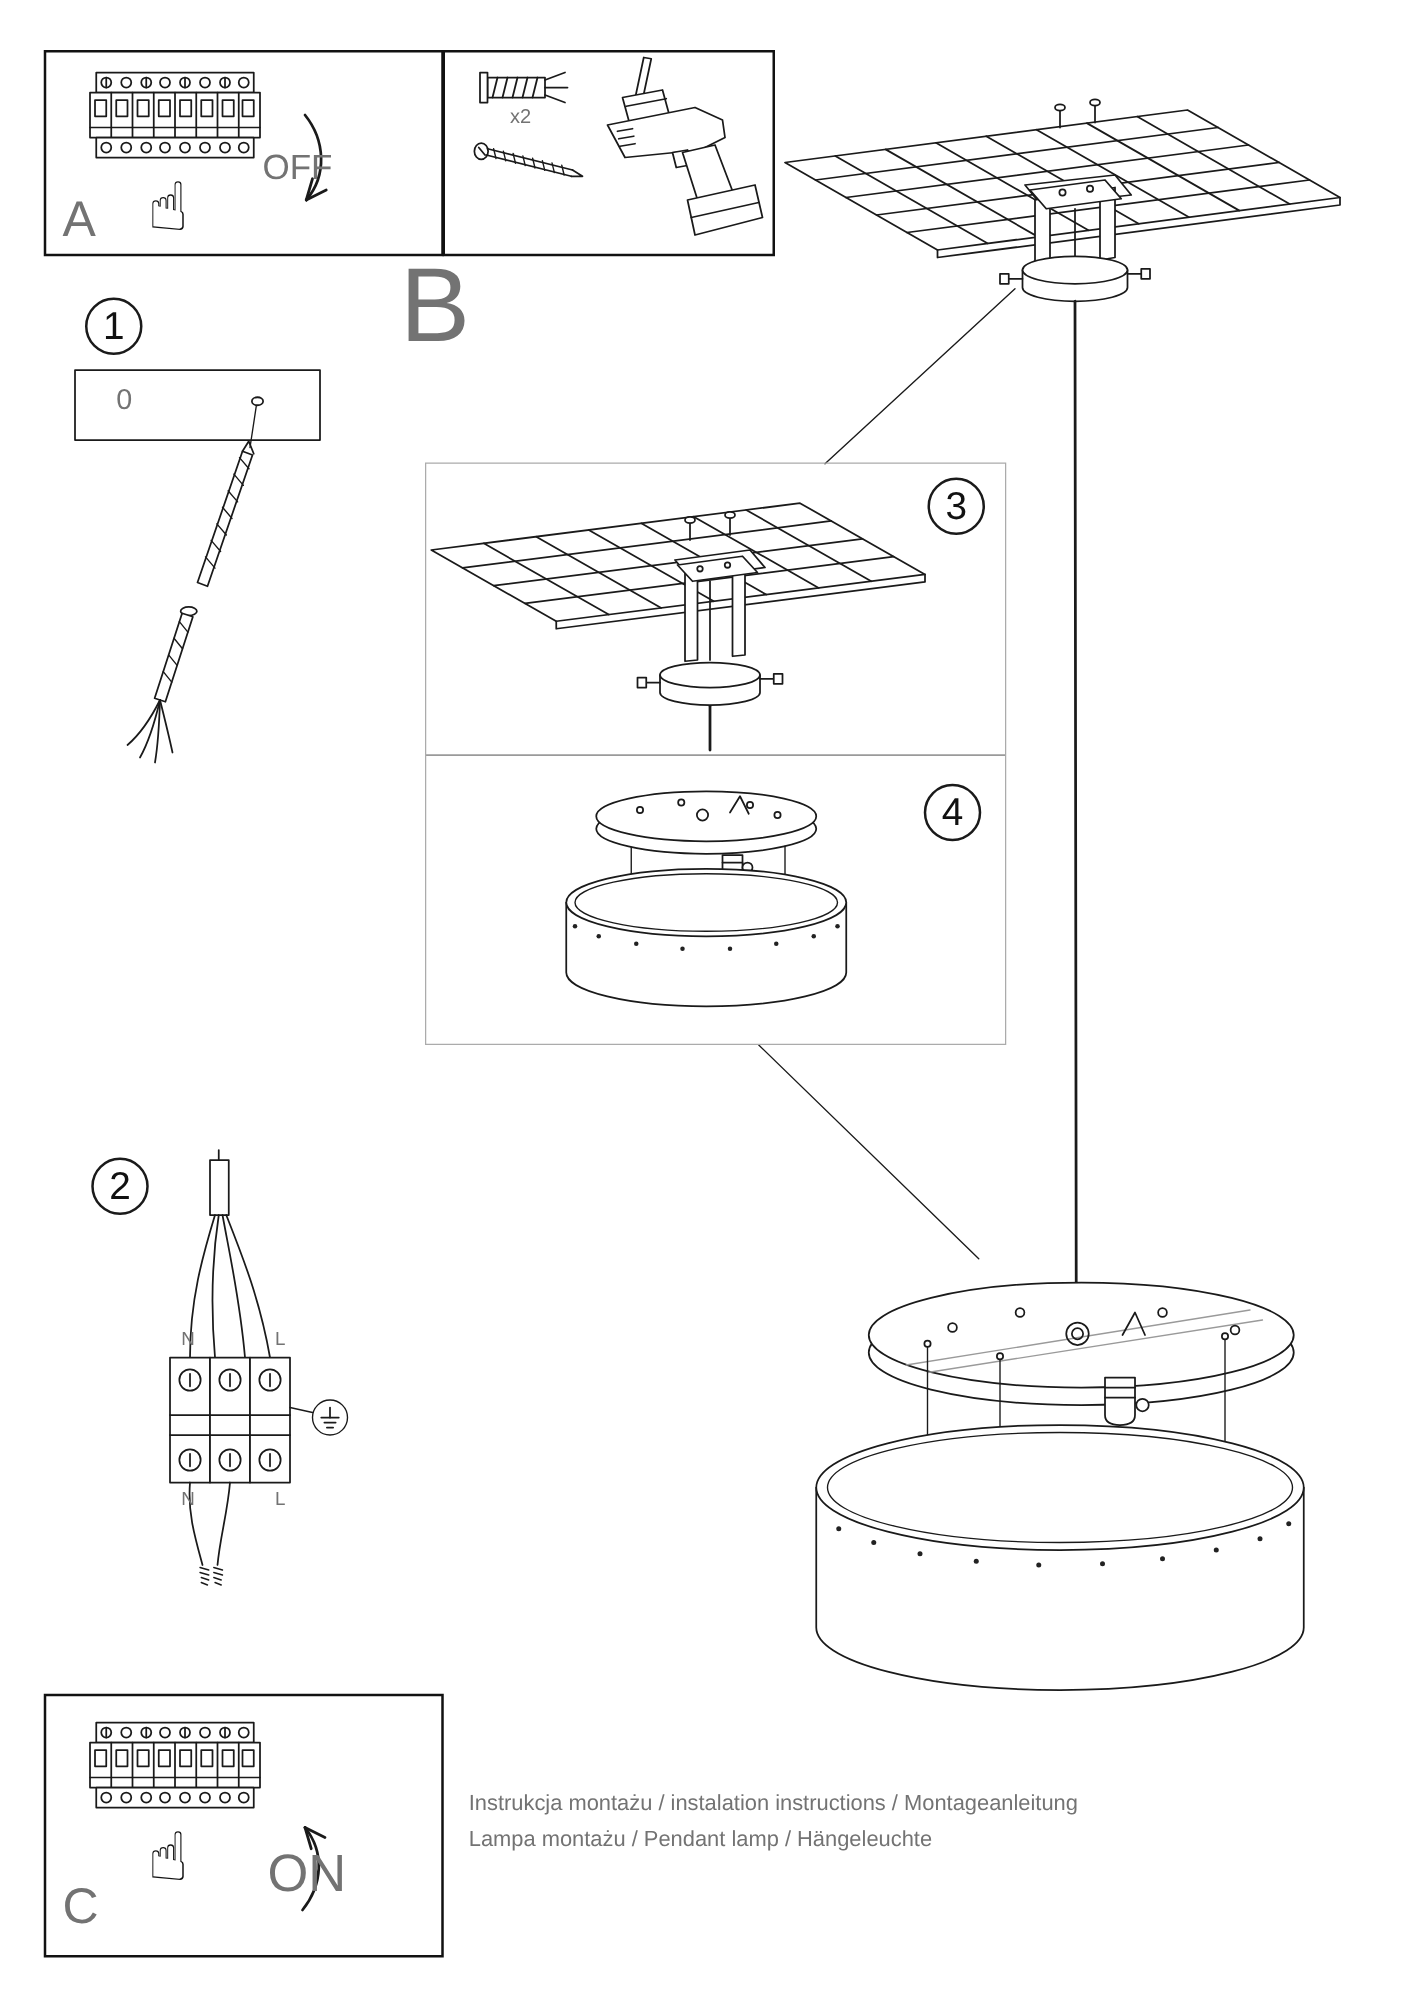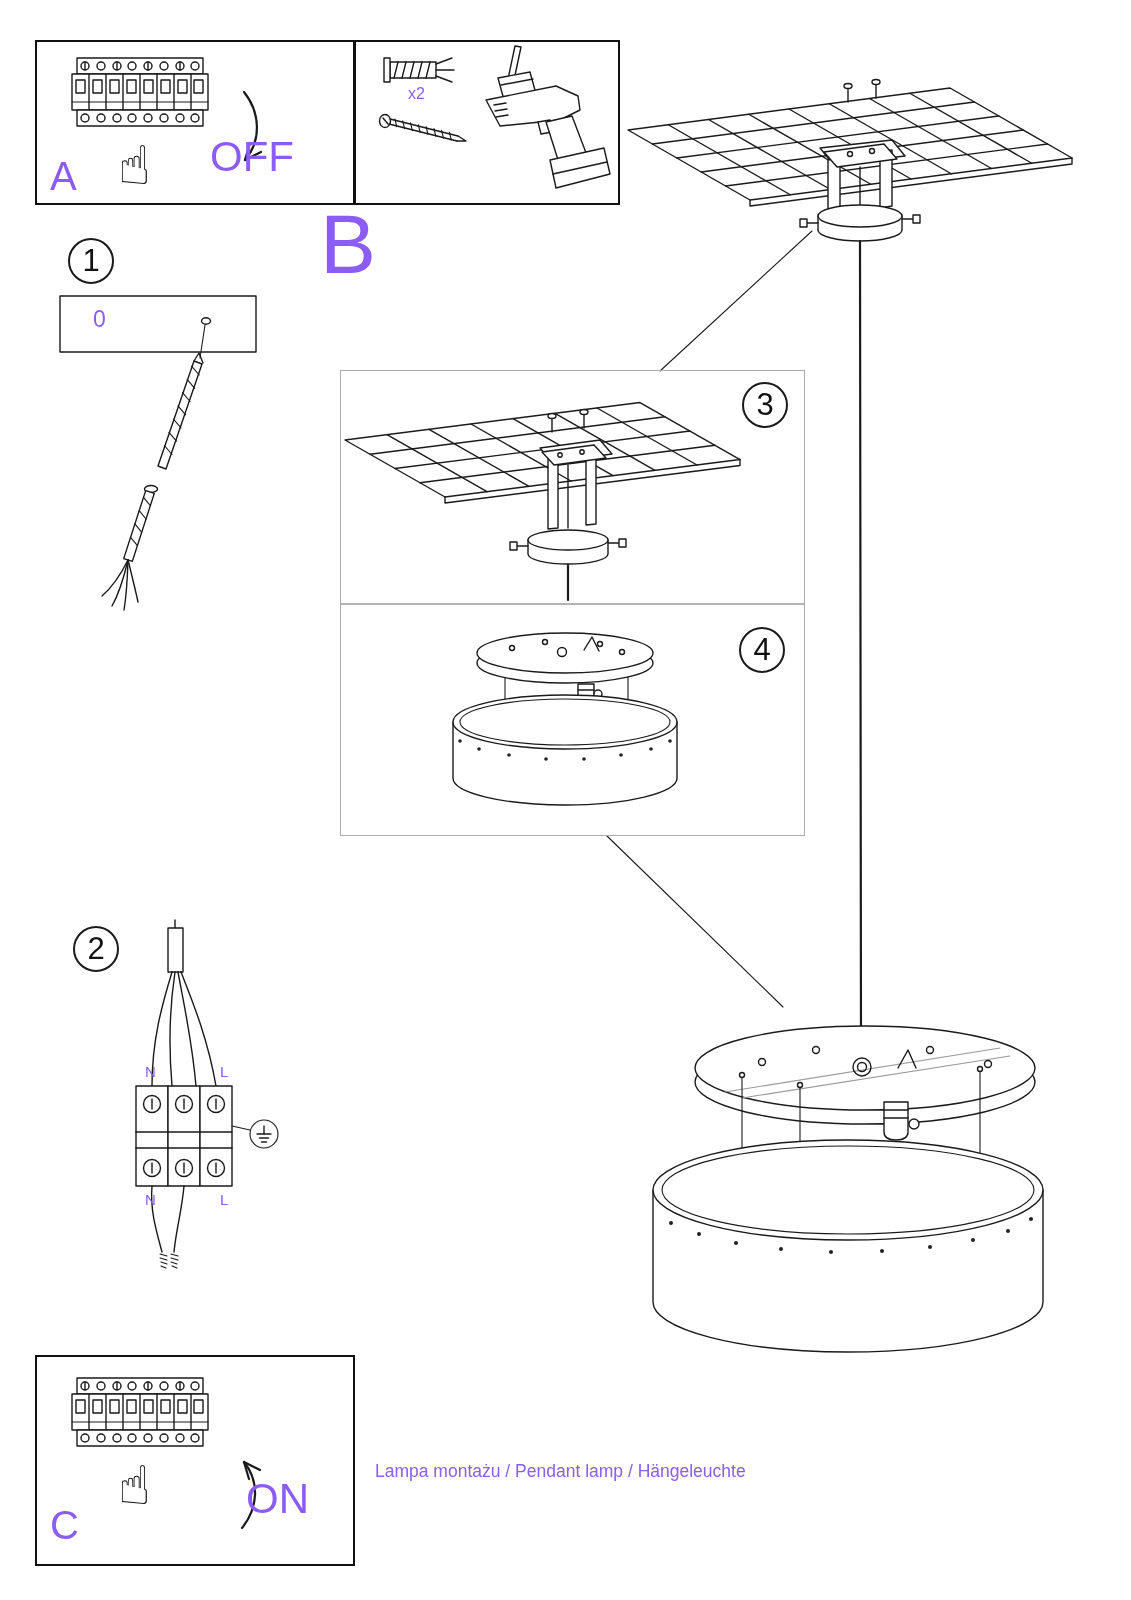--- a/index.html
+++ b/index.html
@@ -13,21 +13,21 @@
   .art .fw { fill:#ffffff; }
   .art .t1 { stroke-width:1.1; }
   .art .t2 { stroke-width:2.2; }
   .art .gl { stroke:#9a9a9a; }
   .art .dot { fill:#222; stroke:none; }
   .vfx rect, .vfx line { vector-effect:non-scaling-stroke; }
 
   .box { position:absolute; border:2px solid #111; background:transparent; }
   .inset { position:absolute; border:1.5px solid #ababab; background:transparent; }
 
-  .lbl { position:absolute; color:#8b5cf6; line-height:1; white-space:nowrap; }
+  .lbl { position:absolute; color:#737373; line-height:1; white-space:nowrap; }
   .step-circle { position:absolute; width:46px; height:46px; border:2.5px solid #1a1a1a; border-radius:50%;
                  display:flex; align-items:center; justify-content:center; font-size:31px; background:#fff; }
 </style>
 </head>
 <body>
 
 <div class="page">
 
   <svg class="art" viewBox="0 0 1131 1600" xmlns="http://www.w3.org/2000/svg">
 
@@ -351,35 +351,36 @@
       <line x1="244" y1="1462" x2="249" y2="1479" class="t2"></line>
       <line x1="244" y1="1462" x2="260" y2="1470" class="t2"></line>
     </g>
   </svg>
 
   <div class="box" style="left:35px; top:40px; width:320px; height:165px;"></div>
   <div class="box" style="left:354px; top:40px; width:266px; height:165px;"></div>
   <div class="inset" style="left:340px; top:370px; width:465px; height:466px;"></div>
   <div class="box" style="left:35px; top:1355px; width:320px; height:211px;"></div>
 
-  <span class="lbl" style="left:210px; top:136px; font-size:42px;">OFF</span>
+  <span class="lbl" style="left:210px; top:120px; font-size:28px;">OFF</span>
   <span class="lbl" style="left:50px; top:156px; font-size:40px;">A</span>
   <span class="lbl" style="left:408px; top:86px; font-size:16px;">x2</span>
   <span class="lbl" style="left:320px; top:202px; font-size:84px;">B</span>
 
   <div class="step-circle" style="left:68px; top:238px;">1</div>
   <div class="step-circle" style="left:73px; top:926px;">2</div>
   <div class="step-circle" style="left:742px; top:382px;">3</div>
   <div class="step-circle" style="left:739px; top:627px;">4</div>
 
   <span class="lbl" style="left:93px; top:308px; font-size:23px;">0</span>
 
   <span class="lbl" style="left:145px; top:1064px; font-size:15px;">N</span>
   <span class="lbl" style="left:220px; top:1064px; font-size:15px;">L</span>
   <span class="lbl" style="left:145px; top:1192px; font-size:15px;">N</span>
   <span class="lbl" style="left:220px; top:1192px; font-size:15px;">L</span>
 
-  <span class="lbl" style="left:214px; top:1478px; font-size:42px;margin-left:32px;">ON</span>
+  <span class="lbl" style="left:214px; top:1478px; font-size:42px;">ON</span>
   <span class="lbl" style="left:50px; top:1505px; font-size:40px;">C</span>
 
+  <span class="lbl" style="left:375px; top:1434px; font-size:17.5px;">Instrukcja montażu / instalation instructions / Montageanleitung</span>
   <span class="lbl" style="left:375px; top:1463px; font-size:17.5px;">Lampa montażu / Pendant lamp / Hängeleuchte</span>
 
 </div>
 
 </body></html>

